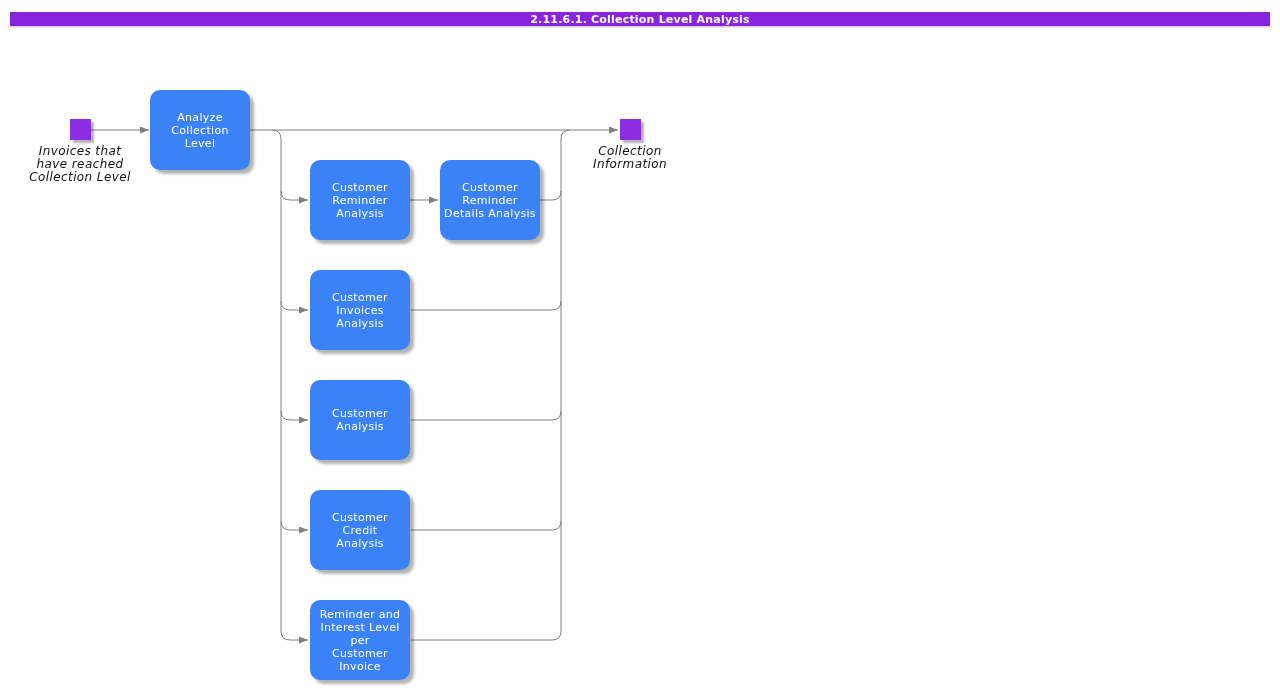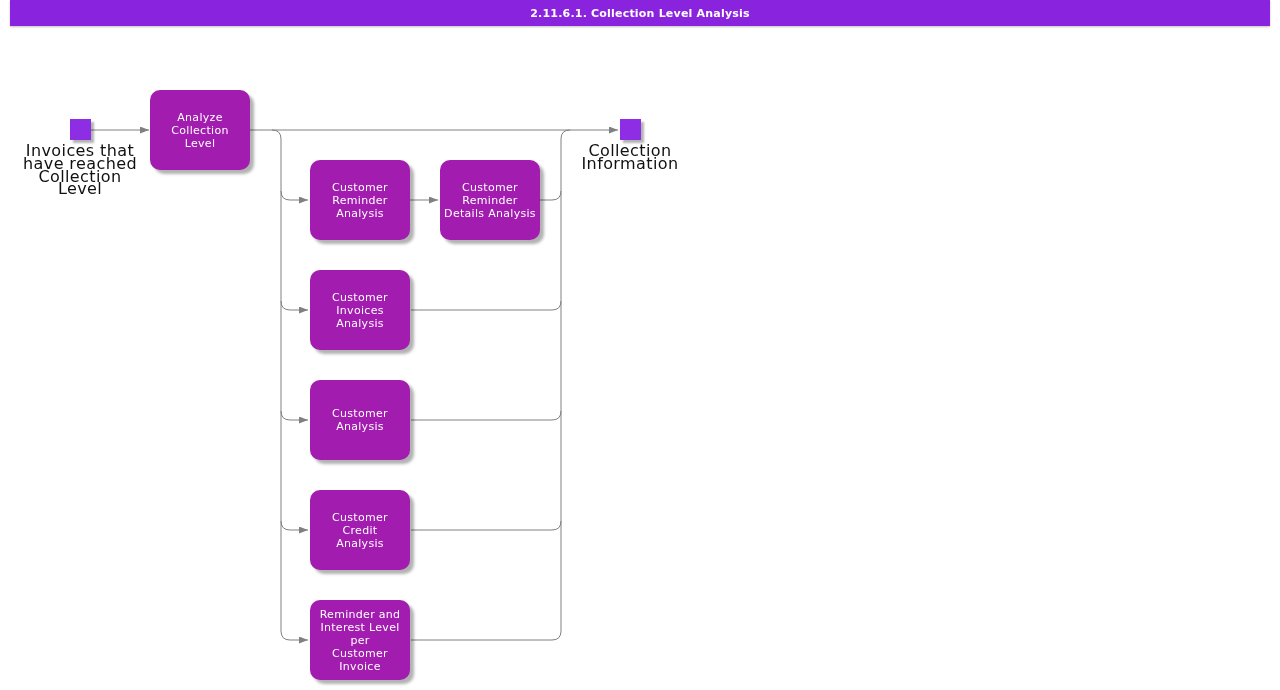--- a/index.html
+++ b/index.html
@@ -8,22 +8,22 @@
   .canvas {
     position: relative;
     width: 1280px;
     height: 690px;
     background: #ffffff;
     overflow: hidden;
   }
 
   .title-bar {
     position: absolute;
-    left: 10px; top: 0;
-    width: 1260px; height: 26px;
+    left: 10px; top: 12px;
+    width: 1260px; height: 14px;
     background: #8a23dd;
     color: #ffffff;
     font-size: 11px;
     font-weight: bold;
     letter-spacing: 0.2px;
     display: flex;
     align-items: center;
     justify-content: center;
     box-shadow: 0 1px 2px rgba(0,0,0,0.25);
   }
@@ -40,30 +40,31 @@
     width: 21px; height: 21px;
     background: #8d2ee4;
     box-shadow: 3px 3px 2px rgba(0,0,0,0.30);
   }
 
   .event-label {
     position: absolute;
     width: 122px;
     text-align: center;
     color: #111111;
-    font-size: 16px;
+    font-size: 12px;
     line-height: 12.8px;
     letter-spacing: 0.4px;
     white-space: pre-line;
+    font-style: italic;
   }
 
   .activity {
     position: absolute;
     width: 100px; height: 80px;
-    background: #a21caf;
+    background: #3b82f6;
     border-radius: 10px;
     box-shadow: 4px 4px 3px rgba(0,0,0,0.30);
     color: #ffffff;
     font-size: 11px;
     line-height: 13px;
     letter-spacing: 0.3px;
     display: flex;
     align-items: center;
     justify-content: center;
     text-align: center;

